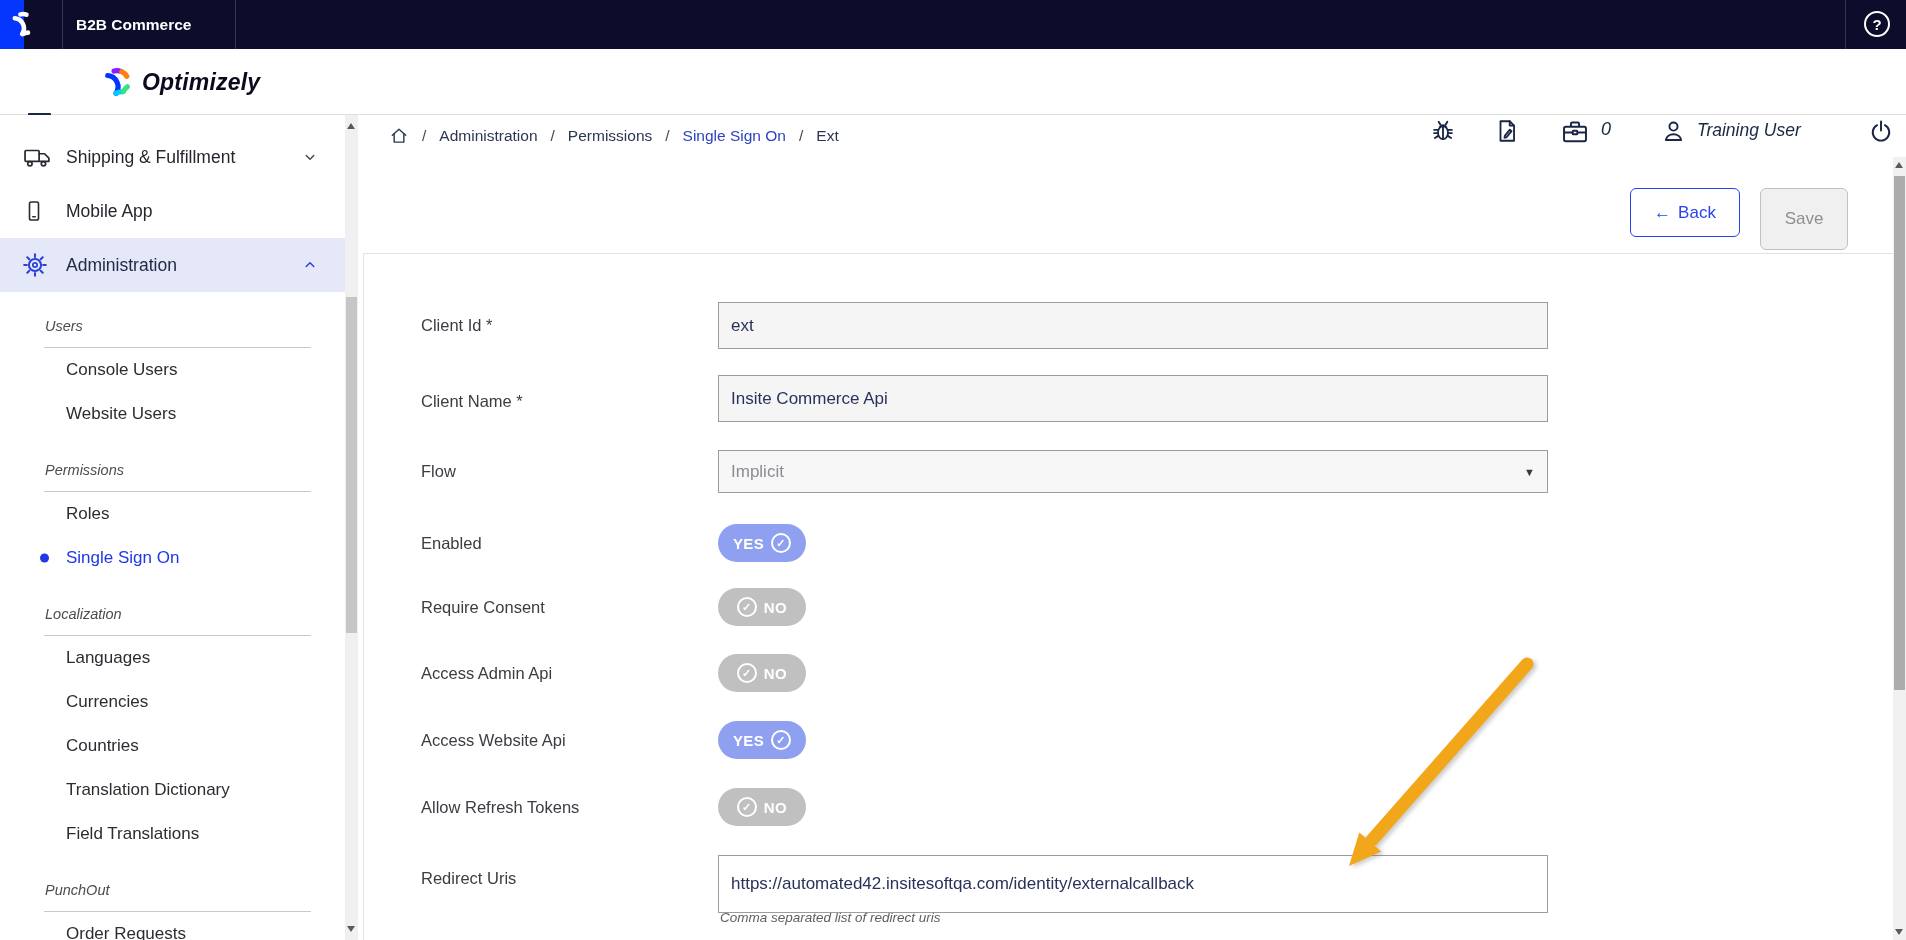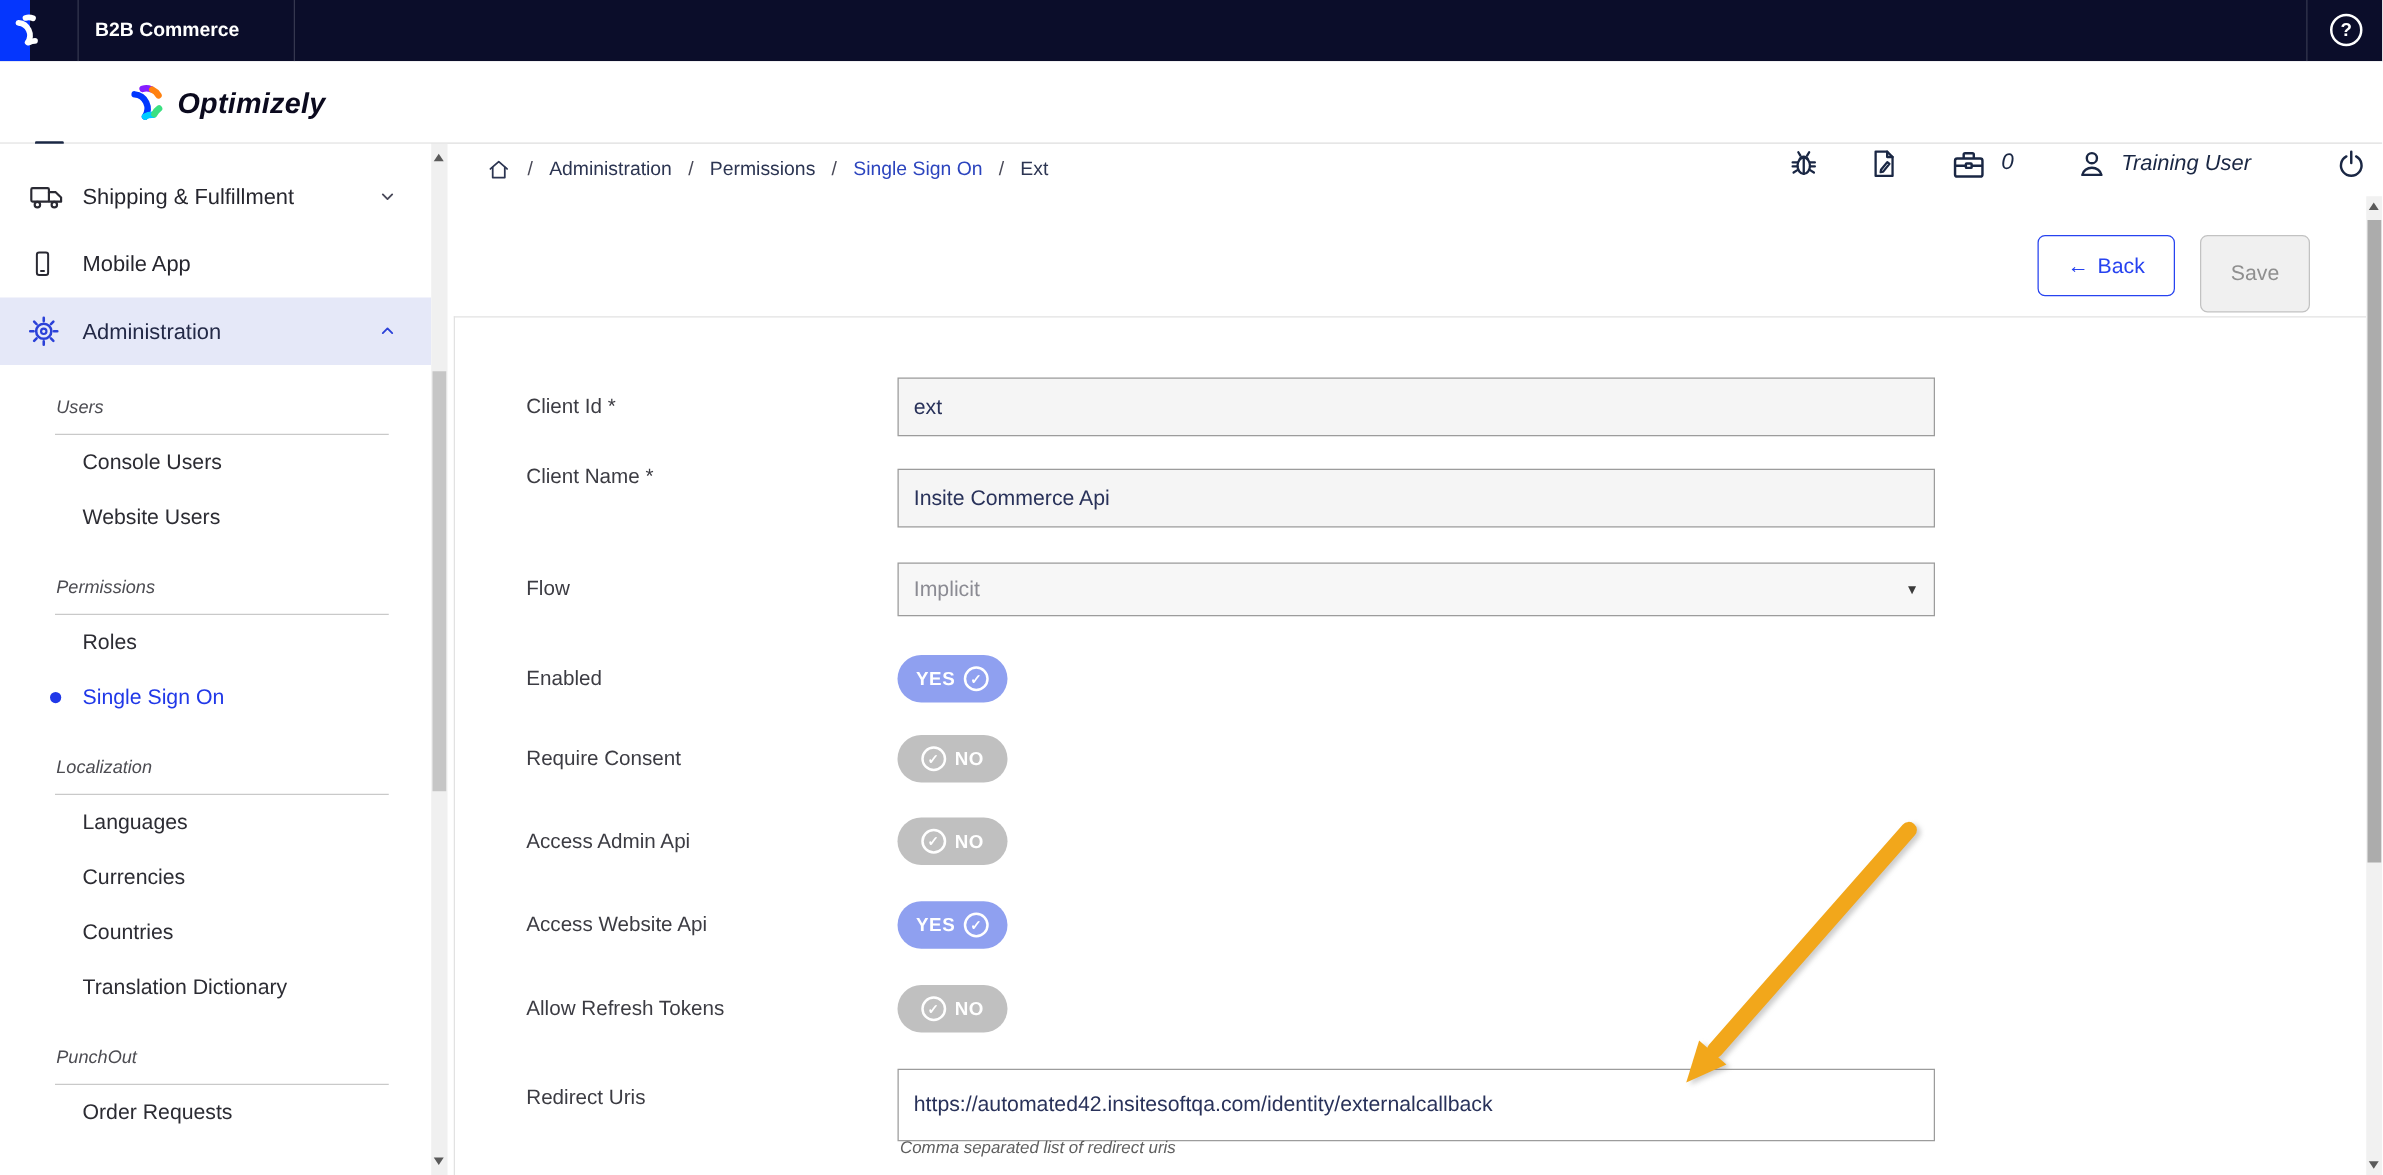--- a/index.html
+++ b/index.html
@@ -219,20 +219,21 @@
         <div class="side-section-label">Permissions</div>
         <div class="side-divider"></div>
         <div class="side-item"><span class="s-label">Roles</span></div>
         <div class="side-item selected"><span class="bullet"></span><span class="s-label">Single Sign On</span></div>
         <div class="side-section-label">Localization</div>
         <div class="side-divider"></div>
         <div class="side-item"><span class="s-label">Languages</span></div>
         <div class="side-item"><span class="s-label">Currencies</span></div>
         <div class="side-item"><span class="s-label">Countries</span></div>
         <div class="side-item"><span class="s-label">Translation Dictionary</span></div>
+        <div class="side-item"><span class="s-label">Field Translations</span></div>
         <div class="side-section-label">PunchOut</div>
         <div class="side-divider"></div>
         <div class="side-item"><span class="s-label">Order Requests</span></div>
       </div>
   </div>
 
   <div class="side-scroll">
     <div class="tri-up"></div>
     <div class="thumb"></div>
     <div class="tri-down"></div>
@@ -260,21 +261,21 @@
   <div class="btn-save">
     <span>Save</span>
   </div>
 
   <div class="panel"></div>
   <div id="form-rows">
       <div class="f-label" style="top: 302px; height: 47px;">Client Id *</div>
       <div class="field-input readonly" style="top: 302px; height: 47px;">
         <span>ext</span>
       </div>
-      <div class="f-label" style="top: 358px; height: 47px;">Client Name *</div>
+      <div class="f-label" style="top: 378px; height: 47px;">Client Name *</div>
       <div class="field-input readonly" style="top: 375px; height: 47px;">
         <span>Insite Commerce Api</span>
       </div>
       <div class="f-label" style="top: 450px; height: 43px;">Flow</div>
       <div class="field-input select" style="top: 450px; height: 43px;">
         <span>Implicit</span>
         <span class="caret">▼</span>
       </div>
       <div class="f-label" style="top: 524px; height: 38px;">Enabled</div>
       <div class="pill yes" style="top: 524px;">

